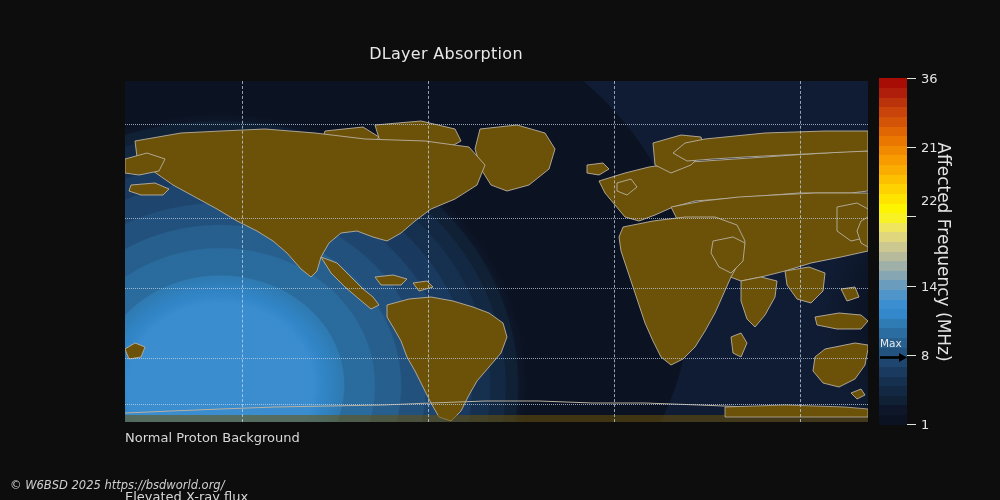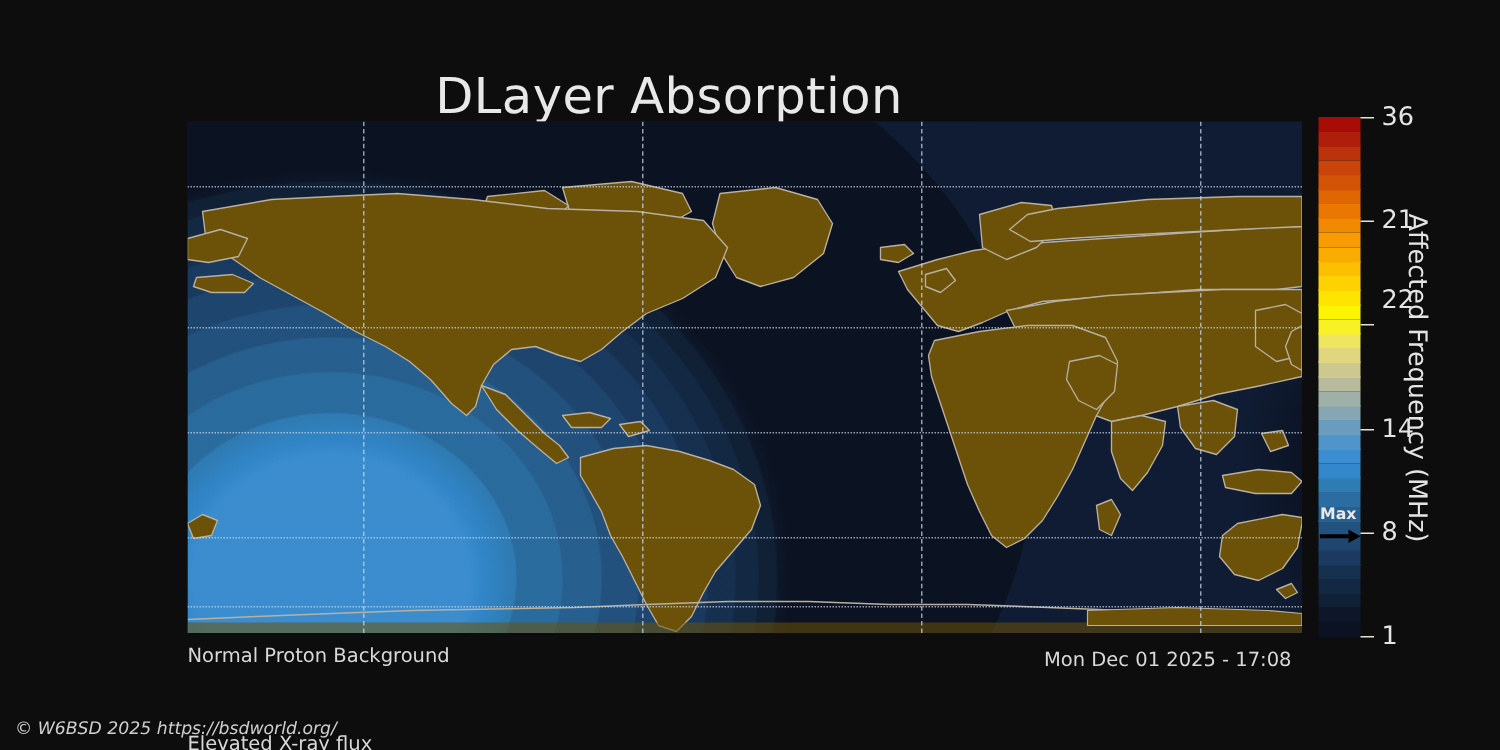--- a/index.html
+++ b/index.html
@@ -7,21 +7,21 @@
     width:1000px;height:500px;
     background:#0d0d0d;
     font-family:"DejaVu Sans","Liberation Sans",sans-serif;
     overflow:hidden;position:relative;
   }
   #root{position:absolute;inset:0;}
 
   
   .title{
     position:absolute;left:0;top:44px;width:892px;
-    text-align:center;font-size:33px;color:#e8e8e8;
+    text-align:center;font-size:16px;color:#e8e8e8;
     letter-spacing:.3px;font-weight:400;
   }
 
   
   .map-wrap{
     position:absolute;left:125px;top:81px;width:743px;height:341px;
     overflow:hidden;background:#101c33;
   }
   .map-svg{position:absolute;left:0;top:0;width:743px;height:341px;display:block;}
 
@@ -42,21 +42,21 @@
     font-size:11.5px;font-style:italic;color:#cfcfcf;text-align:center;
   }
 
   
   .cbar-wrap{position:absolute;left:879px;top:78px;width:28px;height:346px;}
   .cbar{position:absolute;left:0;top:0;width:28px;height:346px;}
   .cseg{position:absolute;left:0;width:28px;}
 
   .ticks{position:absolute;left:907px;top:60px;width:92px;height:380px;}
   .tick{position:absolute;left:0;height:0;width:9px;border-top:1.5px solid #dfe6d8;}
-  .tlab{position:absolute;left:14px;font-size:17px;color:#e4e4e4;transform:translateY(-50%);}
+  .tlab{position:absolute;left:14px;font-size:13px;color:#e4e4e4;transform:translateY(-50%);}
 
   .cbar-axis-title{
     position:absolute;left:928px;top:72px;width:360px;height:26px;
     transform-origin:0 0;transform:rotate(90deg) translateY(-100%);
     font-size:17px;color:#e4e4e4;text-align:center;white-space:nowrap;
   }
 
   .maxmark{position:absolute;left:879px;width:28px;height:26px;}
   .maxmark .mtxt{
     position:absolute;left:1px;top:-2px;font-size:10.5px;color:#e9e9e9;
@@ -208,21 +208,20 @@
       <div class="gline-h" style="top:43px"></div>
       <div class="gline-h" style="top:137px"></div>
       <div class="gline-h" style="top:207px"></div>
       <div class="gline-h" style="top:277px"></div>
       <div class="gline-h" style="top:323px"></div>
     </div>
   </div>
 
   <div class="cap cap-l1">Normal Proton Background</div>
   <div class="cap cap-l2">Elevated X-ray flux</div>
-  <div class="cap cap-date">Mon Dec 01 2025 - 17:08</div>
 
   <div class="copyright">© W6BSD 2025 https://bsdworld.org/</div>
 
   <div class="cbar-wrap">
     <div class="cbar" id="cbar-segments">
         <div class="cseg" style="background: rgb(11, 18, 33); top: 336.389px; height: 10.2111px;"></div>
         <div class="cseg" style="background: rgb(13, 23, 41); top: 326.778px; height: 10.2111px;"></div>
         <div class="cseg" style="background: rgb(16, 32, 53); top: 317.167px; height: 10.2111px;"></div>
         <div class="cseg" style="background: rgb(19, 41, 67); top: 307.556px; height: 10.2111px;"></div>
         <div class="cseg" style="background: rgb(22, 48, 80); top: 297.944px; height: 10.2111px;"></div>
@@ -253,21 +252,21 @@
         <div class="cseg" style="background: rgb(234, 119, 0); top: 57.6667px; height: 10.2111px;"></div>
         <div class="cseg" style="background: rgb(224, 101, 3); top: 48.0556px; height: 10.2111px;"></div>
         <div class="cseg" style="background: rgb(212, 84, 7); top: 38.4444px; height: 10.2111px;"></div>
         <div class="cseg" style="background: rgb(200, 68, 10); top: 28.8333px; height: 10.2111px;"></div>
         <div class="cseg" style="background: rgb(187, 51, 11); top: 19.2222px; height: 10.2111px;"></div>
         <div class="cseg" style="background: rgb(174, 30, 10); top: 9.61111px; height: 10.2111px;"></div>
         <div class="cseg" style="background: rgb(168, 13, 5); top: 0px; height: 10.2111px;"></div>
       </div>
   </div>
 
-  <div class="maxmark" id="max-marker" style="top: 339.8px; font-weight: bold;">
+  <div class="maxmark" id="max-marker" style="top: 339.8px;">
     <span class="mtxt">Max</span>
     <svg class="marrow" viewBox="0 0 28 11">
       <line x1="1" y1="5.5" x2="20" y2="5.5" stroke="#000" stroke-width="2.6"></line>
       <polygon points="20,1 28,5.5 20,10" fill="#000"></polygon>
     </svg>
   </div>
 
   <div class="ticks" id="cbar-ticks">
       <div class="tick" style="top: 18px;"></div>
       <div class="tlab" style="top: 18px;">36</div>

